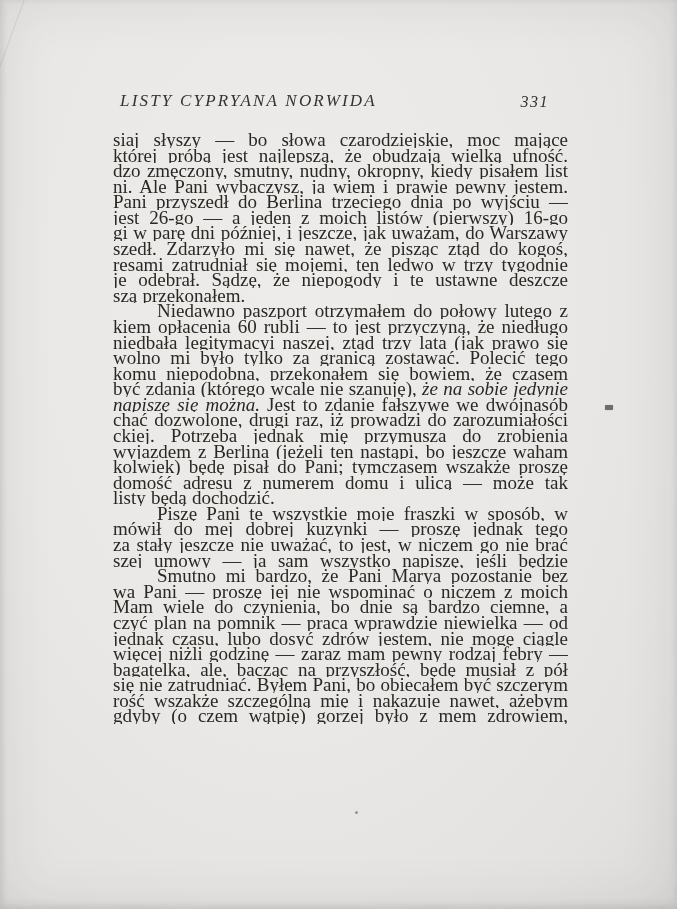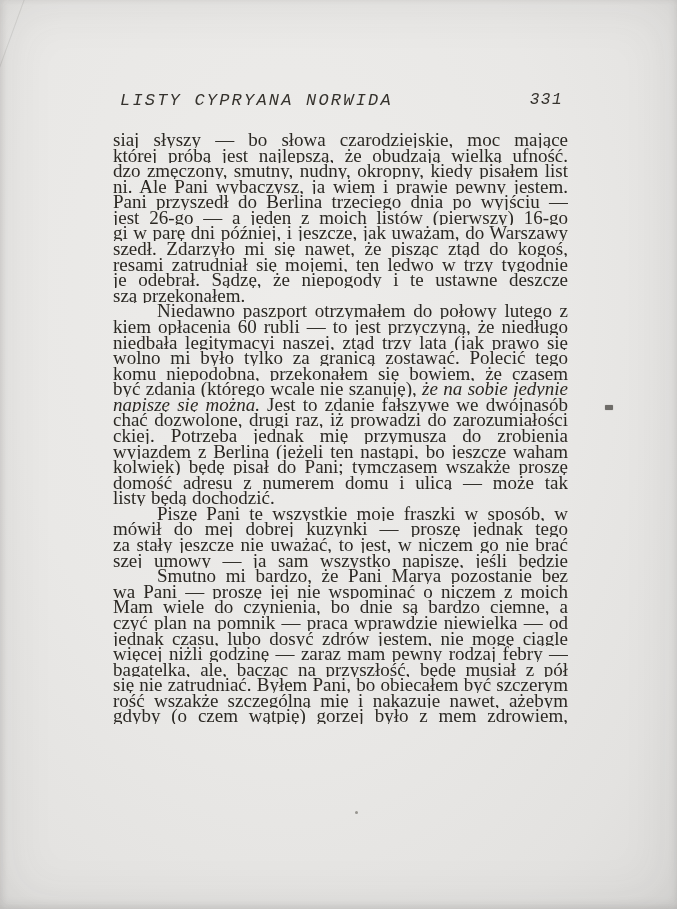--- a/index.html
+++ b/index.html
@@ -14,29 +14,29 @@
     overflow:hidden;
   }
   .crease {
     position:absolute; left:12px; top:-10px;
     width:1px; height:84px;
     background:rgba(92,90,86,.14);
     transform:rotate(20deg);
   }
   .header {
     position:absolute; top:91px; left:120px; right:108px;
-    display:flex; justify-content:space-between; align-items:flex-start;font-family:Liberation Mono, monospace;
+    display:flex; justify-content:space-between; align-items:flex-end;
   }
   .title {
     font-style:italic; font-size:17px; letter-spacing:2.2px;
     color:#36332e; white-space:nowrap;
   }
   .pagenum {
     font-style:italic; font-size:16px; letter-spacing:1.5px;
-    margin-right:6px; color:#36332e;
+    margin-right:20px; color:#36332e;
   }
   .body-text {
     position:absolute; left:113px; top:132px; width:455px;
   }
   .line {
     font-size:19px; line-height:15.58px; height:15.58px;
     text-align:justify; text-align-last:justify;
     overflow:hidden; word-spacing:.4px;
   }
   .line.last { text-align-last:left; }

